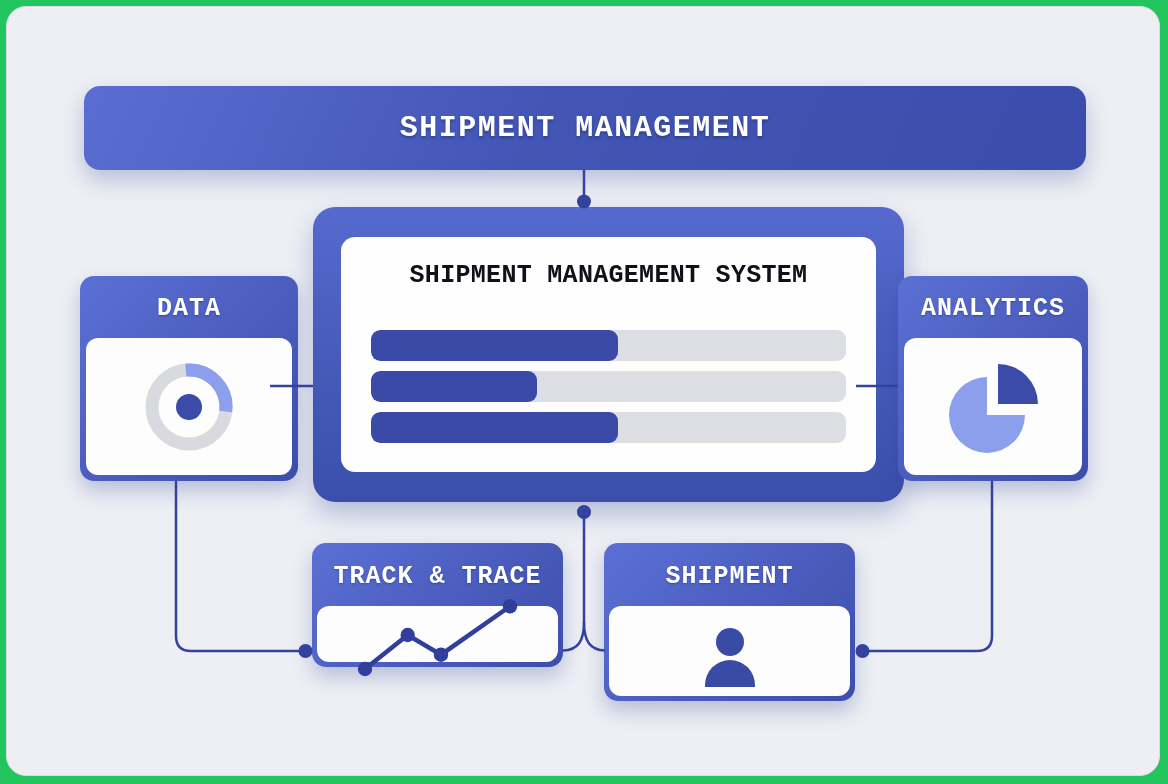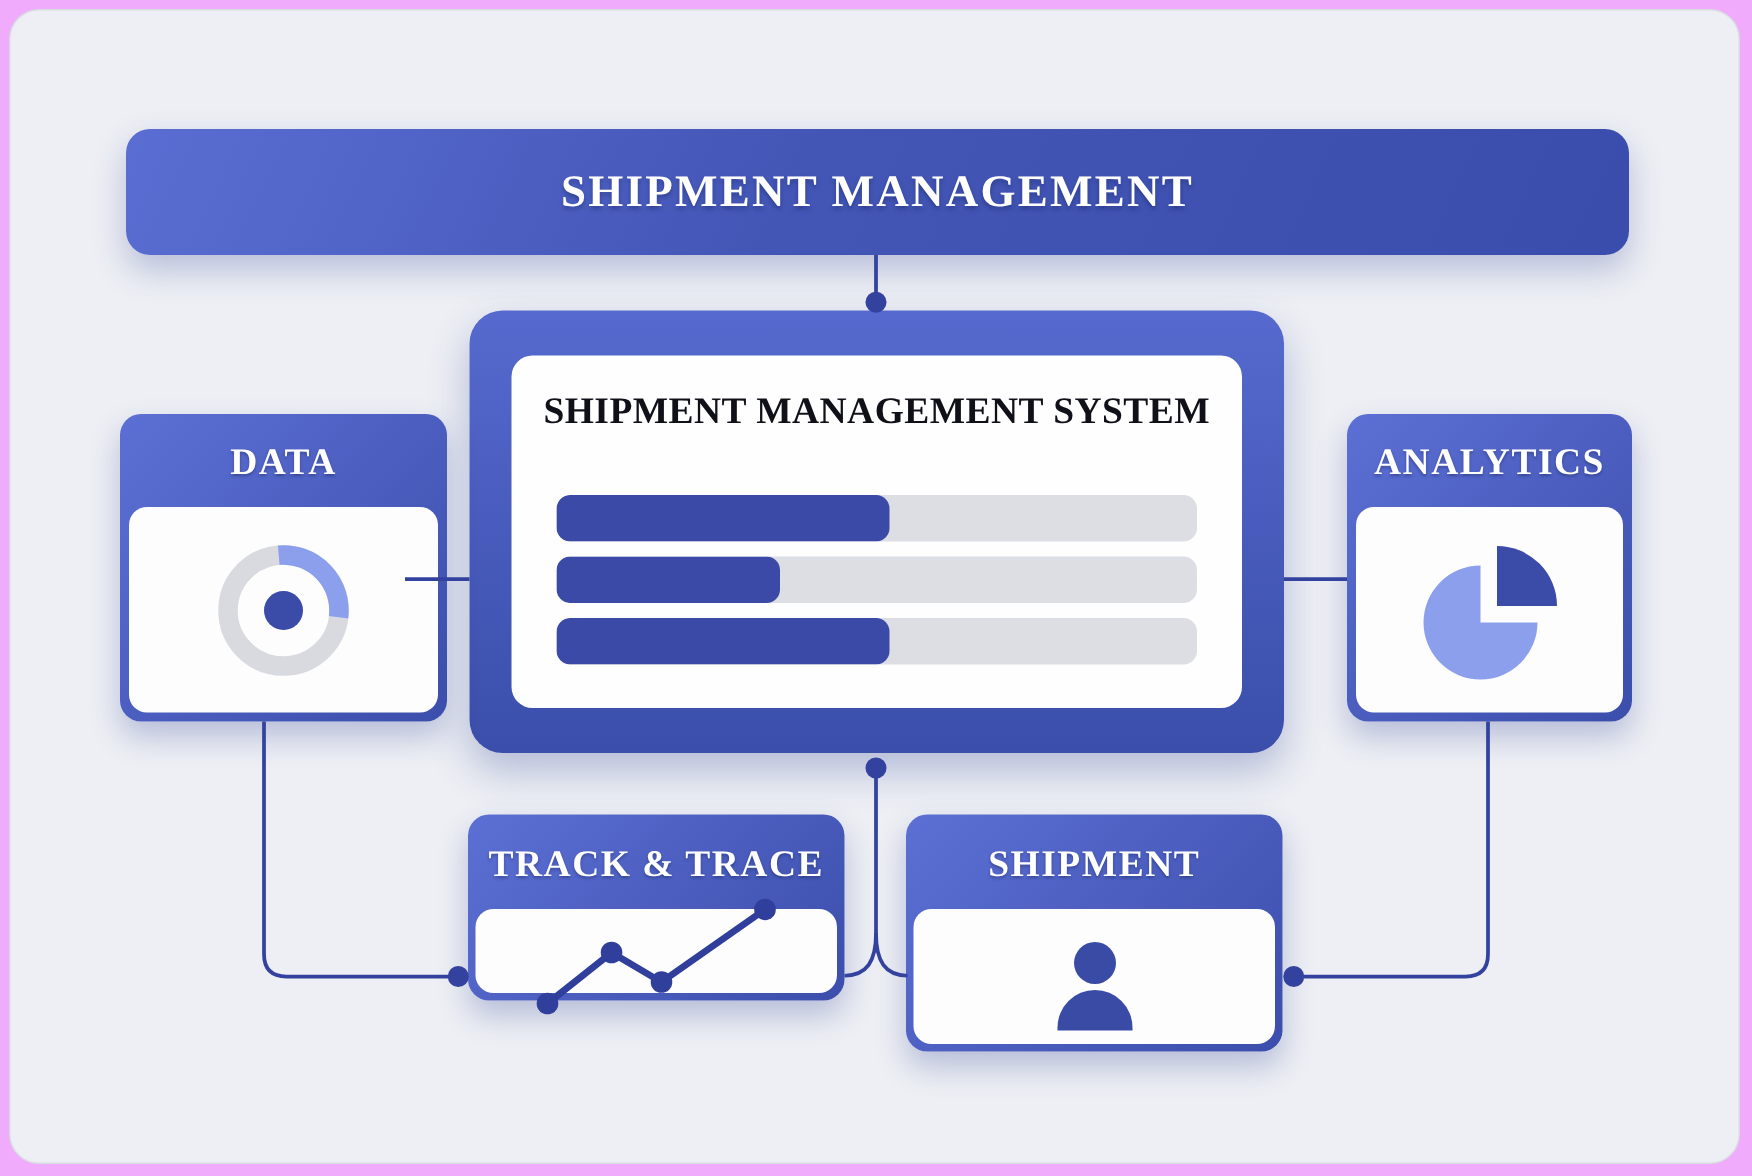--- a/index.html
+++ b/index.html
@@ -1,18 +1,18 @@
 <!DOCTYPE html>
 <html><head>
 <meta charset="utf-8">
 <style>
   html,body{margin:0;padding:0;background:#ffffff;}
   .page{
-    position:relative;width:1168px;height:784px;overflow:hidden;background:#f0abfc;
-    font-family:Liberation Serif, serif;
+    position:relative;width:1168px;height:784px;overflow:hidden;background:#22c55e;
+    font-family:Liberation Mono, monospace;
   }
   .panel{
     position:absolute;left:6px;top:6px;width:1154px;height:770px;
     background:#EDEFF4;border:1px solid #D9DCE3;border-radius:20px;box-sizing:border-box;
   }
   
   .banner{
     position:absolute;left:84px;top:86px;width:1002px;height:84px;border-radius:16px;
     background:linear-gradient(115deg,#5A6DD2 0%,#4356B6 45%,#3A4DAC 100%);
     display:flex;align-items:center;justify-content:center;
@@ -20,20 +20,21 @@
   }
   .banner-title{
     color:#ffffff;font-size:30px;font-weight:700;letter-spacing:1.5px;
     text-shadow:0 2px 3px rgba(10,20,70,0.35);
   }
   
   .center-card{
     position:absolute;left:313px;top:207px;width:543px;height:295px;border-radius:22px;
     background:linear-gradient(180deg,#5669CE 0%,#3A4EAA 100%);
     box-shadow:0 12px 26px rgba(45,65,150,0.30);
+    padding-left:48px;
   }
   .center-inner{
     position:absolute;left:28px;top:30px;right:28px;bottom:30px;
     background:#FEFEFE;border-radius:14px;
   }
   .center-title{
     position:absolute;left:0;right:0;top:24px;text-align:center;
     color:#101018;font-size:25px;font-weight:700;letter-spacing:0.3px;
   }
   .bars{position:absolute;left:30px;right:30px;top:93px;}

